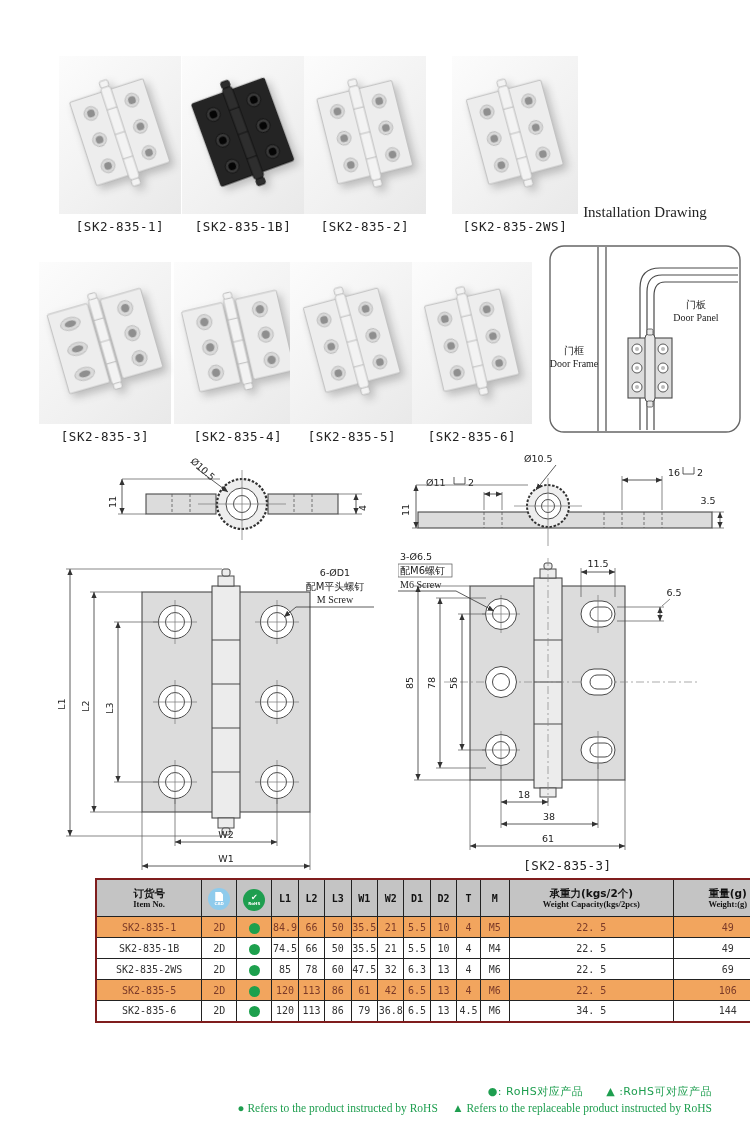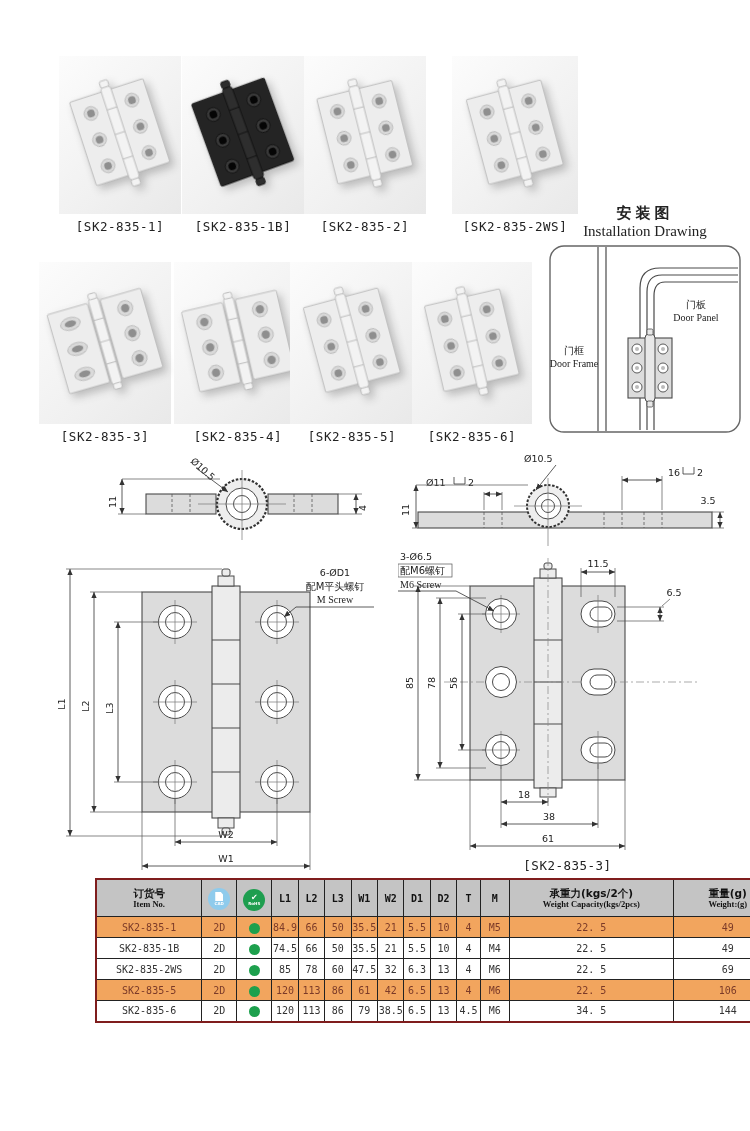--- a/index.html
+++ b/index.html
@@ -281,21 +281,20 @@
             <circle cx="75" cy="66" r="8" fill="#dadada" stroke="#b3b3b3"></circle>
             <circle cx="75" cy="66" r="4.5" fill="#8f8f8f"></circle>
             <circle cx="75" cy="98" r="8" fill="#dadada" stroke="#b3b3b3"></circle>
             <circle cx="75" cy="98" r="4.5" fill="#8f8f8f"></circle>
           </svg></span>
       </div>
     <div class="plabel">[SK2-835-6]</div>
   </div>
 
   <div class="abs" style="left:548px;top:204px;width:194px;">
-    <div class="inst-title-cn">安装图</div>
     <div class="inst-title-en">Installation Drawing</div>
   </div>
   <svg class="abs" style="left:548px;top:244px;" width="194" height="190" viewBox="0 0 194 190">
     <rect x="2" y="2" width="190" height="186" rx="14" fill="#fff" stroke="#666" stroke-width="1.4"></rect>
     <line x1="50" y1="3" x2="50" y2="187" class="out" stroke-width="1"></line>
     <line x1="58" y1="3" x2="58" y2="187" class="out" stroke-width="1"></line>
     <path d="M92,186 V44 Q92,24 112,24 H190" class="out" stroke-width="1"></path>
     <path d="M99,186 V48 Q99,31 114,31 H190" class="out" stroke-width="1"></path>
     <path d="M106,186 V52 Q106,38 117,38 H190" class="out" stroke-width="1"></path>
     <g>
@@ -671,25 +670,29 @@
           <td class="mono">106</td>
         </tr>
         <tr>
           <td class="mono">SK2-835-6</td>
           <td class="mono">2D</td>
           <td><span class="dot"></span></td>
           <td class="mono">120</td>
           <td class="mono">113</td>
           <td class="mono">86</td>
           <td class="mono">79</td>
-          <td class="mono">38.5</td>
+          <td class="mono">36.8</td>
           <td class="mono">6.5</td>
           <td class="mono">13</td>
           <td class="mono">4.5</td>
           <td class="mono">M6</td>
           <td class="mono">34. 5</td>
           <td class="mono">144</td>
         </tr>
       </tbody>
   </table>
 
+  <div id="legend">
+    <div class="l1">●: RoHS对应产品　　▲ :RoHS可对应产品</div>
+    <div class="l2">● Refers to the product instructed by RoHS　 ▲ Refers to the replaceable product instructed by RoHS</div>
+  </div>
 
 </div>
 
 </body></html>

